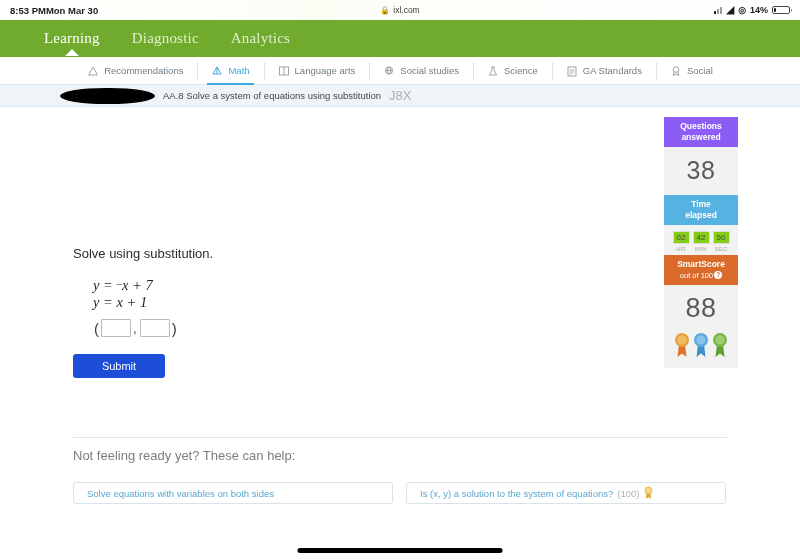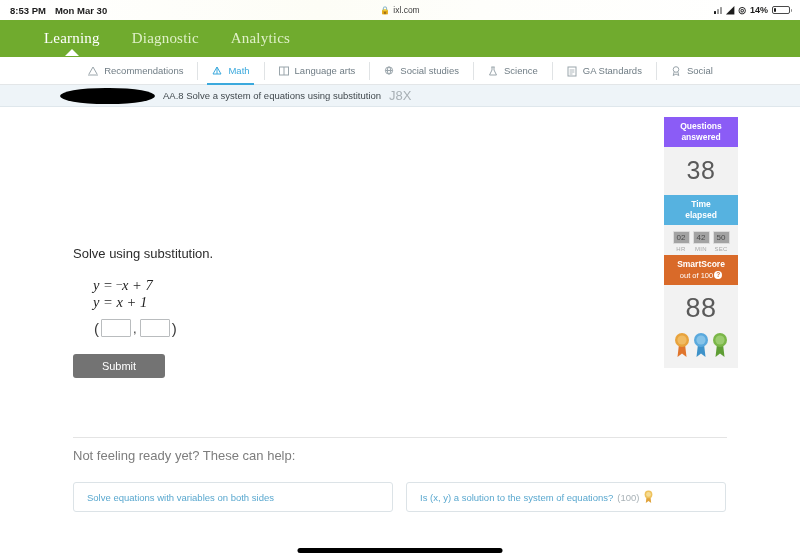--- a/index.html
+++ b/index.html
@@ -13,21 +13,21 @@
 
   
   .statusbar {
     height: 20px;
     background: linear-gradient(to right, #ffffff 0%, #fdfdf6 40%, #fefefb 60%, #ffffff 100%);
     display: flex; align-items: center;
     padding: 0 10px;
     font-size: 9.5px; font-weight: bold; color: #1b1b1b;
     position: relative;
   }
-  .sb-left { display: flex; align-items: center; gap: 9px; }
+  .sb-left { display: flex; align-items: center; }
   .sb-center {
     position: absolute; left: 0; right: 0; top: 0; bottom: 0;
     display: flex; align-items: center; justify-content: center;
     gap: 3px; font-size: 8.5px; font-weight: normal; color: #3c3c3c;
     pointer-events: none;
   }
   .sb-right {
     margin-left: auto; display: flex; align-items: center; gap: 4px;
     font-size: 9px; font-weight: 600;
   }
@@ -128,21 +128,21 @@
   .ansbox {
     width: 30px; height: 18px;
     border: 1px solid #b9bcbe; background: #fff;
     border-radius: 1px; outline: none;
   }
   .comma { padding: 0 3px 0 2px; font-size: 13px; color: #3a3a3a; }
 
   .submit-btn {
     position: absolute; left: 73px; top: 247px;
     width: 92px; height: 24px;
-    background: #737373; border: none; border-radius: 3px;
+    background: #1d4ed8; border: none; border-radius: 3px;
     color: #ffffff; font-size: 11px; cursor: pointer;
     font-family: "Liberation Sans", sans-serif;
   }
 
   
   .scorepanel {
     position: absolute; right: 62px; top: 117px;
     width: 74px; background: #f2f2f2;
     display: flex; flex-direction: column; align-items: center;
     padding-bottom: 8px;
@@ -162,37 +162,37 @@
     line-height: 8px; text-align: center; vertical-align: 1px; margin-left: 1px;
   }
   .big-num {
     font-size: 25px; color: #5a5a5a; padding: 9px 0 10px;
     letter-spacing: .5px;
   }
   .big-num.score { font-size: 27px; padding: 8px 0 4px; }
   .timer { display: flex; gap: 3px; padding: 6px 0 3px; }
   .tcell { text-align: center; }
   .tcell .v {
-    width: 17px; height: 13px; background: #a3a3a3; border: 1px solid #dcdcdc;
+    width: 17px; height: 13px; background: #84cc16; border: 1px solid #dcdcdc;
     font-size: 8px; color: #4a4a4a; line-height: 12px; border-radius: 1px;
   }
   .tcell .l { font-size: 6px; color: #a7a7a7; margin-top: 2px; letter-spacing: .3px; }
   .medals { display: flex; gap: 3px; padding: 4px 0 2px; }
 
   
   .divider {
     position: absolute; left: 73px; right: 73px; top: 437px;
     height: 1px; background: #e4e4e4;
   }
   .helper-title {
     position: absolute; left: 73px; top: 448px;
     font-size: 13px; color: #7d7d7d;
   }
   .help-card {
-    position: absolute; top: 482px; height: 30px;
+    position: absolute; top: 482px; height: 22px;
     border: 1px solid #dce3e7; border-radius: 3px; background: #fff;
     display: flex; align-items: center; padding-left: 13px;
     font-size: 9.5px; color: #5aa8cf; cursor: pointer;
   }
   .help-card.one { left: 73px; width: 320px; }
   .help-card.two { left: 406px; width: 320px; }
   .help-count { color: #a9b2b7; margin-left: 4px; }
   .mini-medal { margin-left: 5px; display: block; }
 
   

